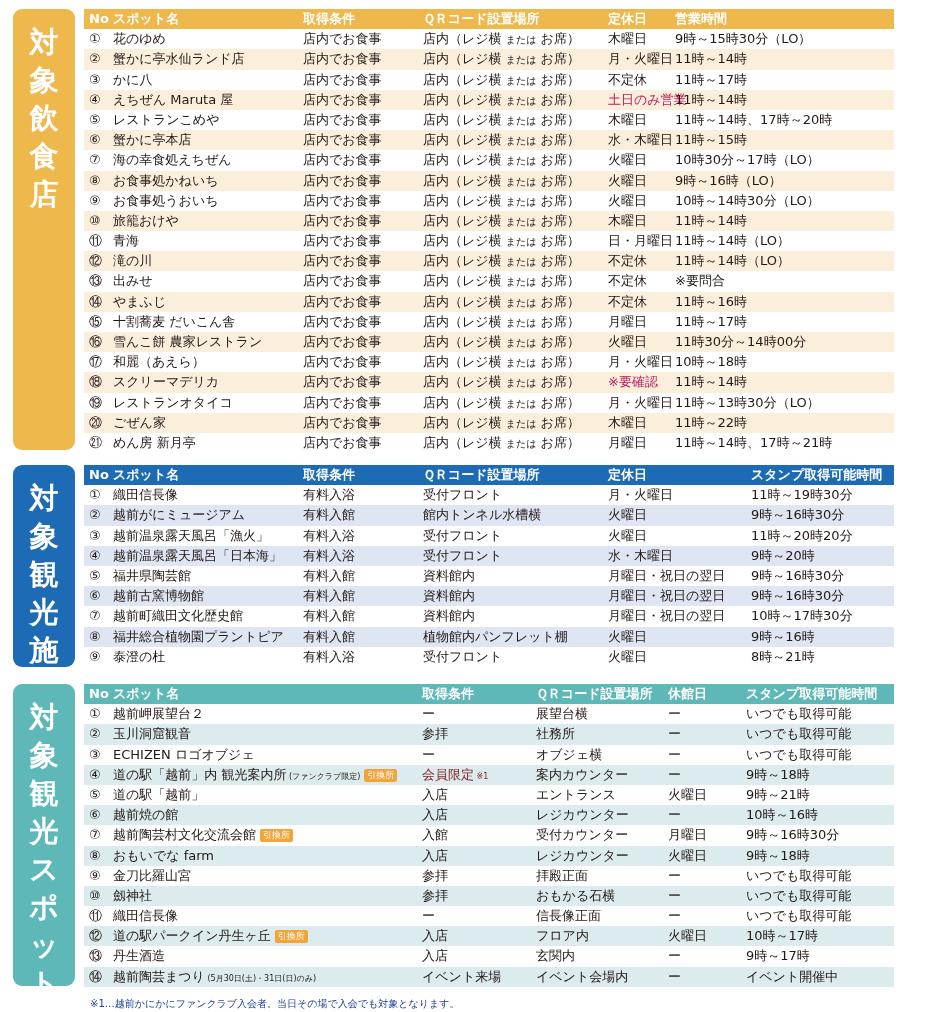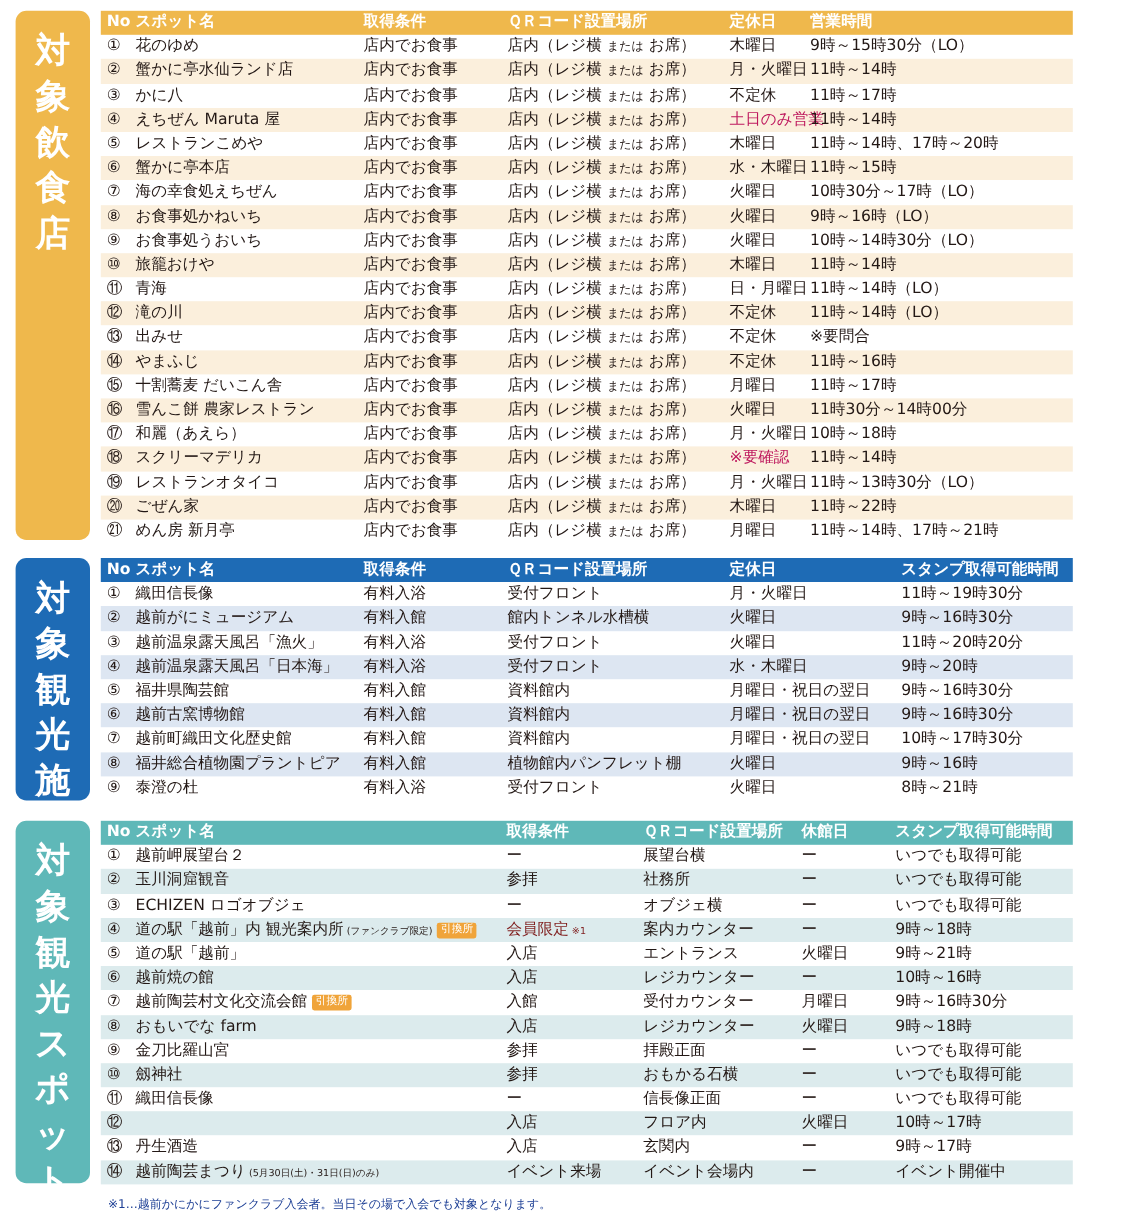--- a/index.html
+++ b/index.html
@@ -426,20 +426,21 @@
       <div class="row">
         <span class="c-no">⑪</span>
         <span class="c-name"><span style="position: static;">織田信長像</span></span>
         <span class="c-cond"><span style="position: static;">ー</span></span>
         <span class="c-qr">信長像正面</span>
         <span class="c-off">ー</span>
         <span class="c-time">いつでも取得可能</span>
       </div>
       <div class="row">
         <span class="c-no">⑫</span>
+        <span class="c-name"><span style="position: static;">道の駅パークイン丹生ヶ丘</span><span class="badge" style="position: static;">引換所</span></span>
         <span class="c-cond"><span style="position: static;">入店</span></span>
         <span class="c-qr">フロア内</span>
         <span class="c-off">火曜日</span>
         <span class="c-time">10時～17時</span>
       </div>
       <div class="row">
         <span class="c-no">⑬</span>
         <span class="c-name"><span style="position: static;">丹生酒造</span></span>
         <span class="c-cond"><span style="position: static;">入店</span></span>
         <span class="c-qr">玄関内</span>

